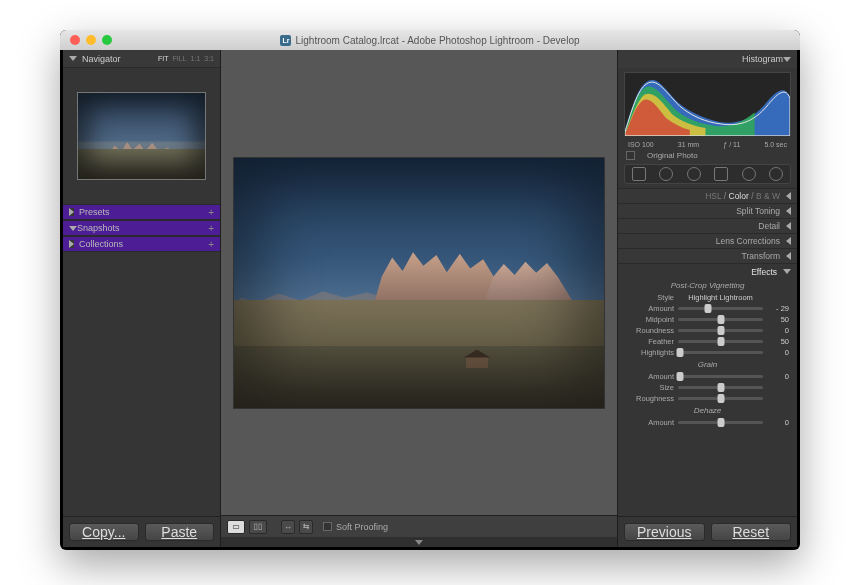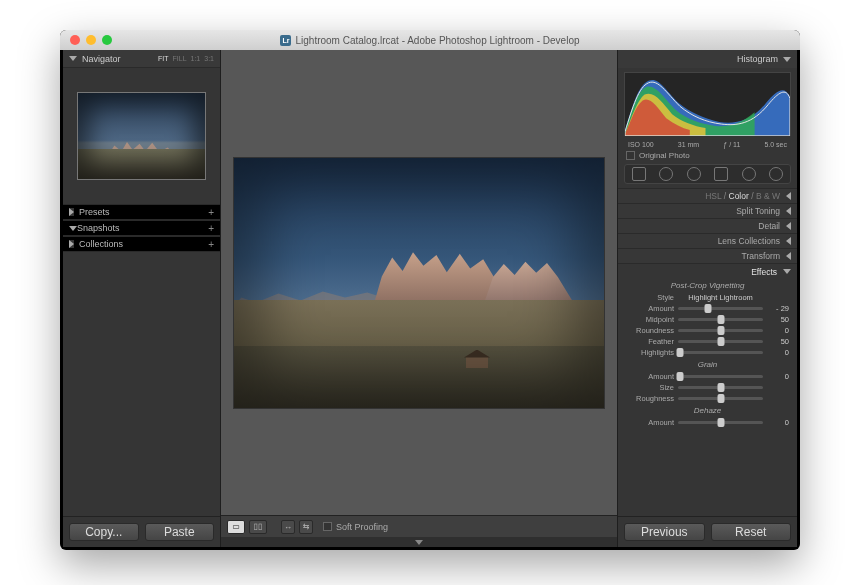--- a/index.html
+++ b/index.html
@@ -23,46 +23,46 @@
   .tri.right { border-width: 4px 0 4px 5px; border-color: transparent transparent transparent #aaa; }
   .tri.left { border-width: 4px 5px 4px 0; border-color: transparent #aaa transparent transparent; }
   .nav-mode { margin-left: auto; display: flex; gap: 4px; font-size: 7px; color: #777; }
   .nav-mode span { cursor: pointer; }
   .nav-mode .active { color: #ddd; }
   .thumb { margin: 8px 14px; height: 88px; border: 1px solid #777; position: relative; overflow: hidden; }
   .thumb .sky { position: absolute; inset: 0; background: linear-gradient(#2b3f57,#4d6682 55%,#6a7a88 58%); }
   .thumb .mtn { position: absolute; top: 48px; left: 28px; width: 70px; height: 22px; background: #ac9183; clip-path: polygon(0% 100%,5% 55%,12% 20%,22% 48%,30% 5%,38% 40%,48% 12%,56% 45%,66% 8%,76% 50%,88% 30%,100% 65%,100% 100%); }
   .thumb .land { position: absolute; left: 0; right: 0; bottom: 0; height: 30px; background: linear-gradient(#6b6a55,#484538); }
   .thumb .vig { position: absolute; inset: 0; box-shadow: inset 0 0 25px 12px rgba(0,0,0,.55); }
-  .lp-list .row { height: 16px; display: flex; align-items: center; padding: 0 6px; color: #bbb; font-size: 9px; border-top: 1px solid #2a2a2a; border-bottom: 1px solid #2a2a2a; background: #000000; }
+  .lp-list .row { height: 16px; display: flex; align-items: center; padding: 0 6px; color: #bbb; font-size: 9px; border-top: 1px solid #2a2a2a; border-bottom: 1px solid #2a2a2a; background: #4c1d95; }
   .lp-list .row .plus { margin-left: auto; color: #888; font-size: 10px; }
   .left-spacer { flex: 1; }
   .left-foot { display: flex; gap: 6px; padding: 6px; border-top: 1px solid #222; }
-  .btn { flex: 1; height: 18px; background: linear-gradient(#5a5a5a,#454545); border: 1px solid #2a2a2a; border-radius: 3px; color: #ddd; font-size: 12px; display: flex; align-items: center; justify-content: center; cursor: pointer; }
+  .btn { flex: 1; height: 18px; background: linear-gradient(#5a5a5a,#454545); border: 1px solid #2a2a2a; border-radius: 3px; color: #ddd; font-size: 14px; display: flex; align-items: center; justify-content: center; cursor: pointer; text-decoration: underline; }
   .canvas { flex: 1; display: flex; align-items: center; justify-content: center; }
   .photo { width: 370px; height: 250px; position: relative; overflow: hidden; box-shadow: 0 0 0 1px #333; }
   .photo .sky { position: absolute; inset: 0; background: linear-gradient(#1e3552 0%, #355679 40%, #587798 65%, #6d7f8f 72%); }
   .photo .ridge { position: absolute; top: 128px; left: 0; right: 0; height: 20px; background: #8d7b72; clip-path: polygon(0% 100%,2% 60%,6% 85%,12% 40%,18% 75%,24% 30%,30% 60%,36% 35%,42% 70%,48% 45%,54% 80%,60% 50%,66% 88%,74% 60%,82% 95%,100% 100%); opacity: .55; }
   .photo .mtn1 { position: absolute; top: 92px; left: 140px; width: 130px; height: 54px; background: linear-gradient(#c9a38c,#8c6e61); clip-path: polygon(0% 100%,6% 50%,14% 15%,22% 40%,30% 5%,38% 30%,48% 10%,56% 42%,66% 8%,74% 35%,84% 18%,92% 50%,100% 100%); }
   .photo .mtn2 { position: absolute; top: 102px; left: 250px; width: 90px; height: 44px; background: linear-gradient(#caa895,#8d726a); clip-path: polygon(0% 100%,10% 40%,22% 10%,34% 35%,46% 5%,58% 30%,70% 8%,82% 40%,100% 100%); }
   .photo .land1 { position: absolute; left: 0; right: 0; top: 142px; height: 60px; background: linear-gradient(#7a7057,#615a43); }
   .photo .land2 { position: absolute; left: 0; right: 0; bottom: 0; height: 62px; background: linear-gradient(#55513f,#3a372b); }
   .photo .cabin { position: absolute; left: 232px; top: 198px; width: 22px; height: 12px; background: #6b5542; }
   .photo .cabin::before { content: ""; position: absolute; top: -6px; left: -2px; width: 26px; height: 8px; background: #3a2e22; clip-path: polygon(0% 100%,50% 0%,100% 100%); }
   .photo .vig { position: absolute; inset: 0; box-shadow: inset 0 0 55px 30px rgba(0,0,0,.40); }
   .toolbar { height: 22px; background: #3f3f3f; border-top: 1px solid #222; display: flex; align-items: center; padding: 0 6px; gap: 4px; }
   .tbtn { width: 18px; height: 14px; border: 1px solid #2a2a2a; background: #4a4a4a; border-radius: 2px; cursor: pointer; display: flex; align-items: center; justify-content: center; font-size: 8px; color: #bbb; }
   .tbtn.sel { background: #ddd; color: #222; }
   .tlabel { font-size: 9px; color: #aaa; margin-left: 6px; display: flex; align-items: center; gap: 4px; }
   .chk { width: 9px; height: 9px; border: 1px solid #666; background: #333; }
-  .histo-head { height: 18px; display: flex; align-items: center; justify-content: flex-end; padding: 0 6px; color: #ccc; font-size: 9px; background: #393939; gap: 5px; }
+  .histo-head { height: 18px; display: flex; align-items: center; justify-content: flex-end; padding: 0 6px; color: #ccc; font-size: 9px; background: #393939; }
   .histo { height: 64px; margin: 4px 6px; background: #252525; border: 1px solid #444; position: relative; }
   .histo svg { position: absolute; inset: 0; }
   .metabar { display: flex; justify-content: space-between; padding: 1px 10px; font-size: 7px; color: #aaa; }
-  .orig { display: flex; align-items: flex-end; gap: 4px; font-size: 8px; color: #aaa; padding: 2px 8px; }
+  .orig { display: flex; align-items: flex-end; gap: 12px; font-size: 8px; color: #aaa; padding: 2px 8px; }
   .toolstrip { height: 20px; margin: 2px 6px 4px; background: #2d2d2d; border: 1px solid #444; border-radius: 3px; display: flex; align-items: center; justify-content: space-around; }
   .tool { width: 14px; height: 14px; border-radius: 50%; border: 1px solid #777; cursor: pointer; }
   .tool.rect { border-radius: 2px; }
   .rp-list .rrow { height: 15px; display: flex; align-items: center; justify-content: flex-end; padding: 0 6px; color: #888; font-size: 8.5px; border-top: 1px solid #2a2a2a; gap: 6px; background: #373737; cursor: pointer; }
   .rrow .lbl { color: #aaa; }
   .rrow .multi span { color: #777; }
   .rrow .multi .sel { color: #ddd; text-align: center; }
   .effects { border-top: 1px solid #2a2a2a; padding-bottom: 2px; }
   .eff-head { height: 15px; display: flex; align-items: center; justify-content: flex-end; padding: 0 6px; color: #e2e2e2; font-size: 8.5px; gap: 6px; }
   .subhead { text-align: center; font-size: 8px; color: #aaa; padding: 2px 0; font-style: italic; }
@@ -209,21 +209,21 @@
         </div>
         <div class="rrow">
           <span class="lbl">Split Toning</span>
           <span class="tri left"></span>
         </div>
         <div class="rrow">
           <span class="lbl">Detail</span>
           <span class="tri left"></span>
         </div>
         <div class="rrow">
-          <span class="lbl">Lens Collections</span>
+          <span class="lbl">Lens Corrections</span>
           <span class="tri left"></span>
         </div>
         <div class="rrow">
           <span class="lbl">Transform</span>
           <span class="tri left"></span>
         </div>
       </div>
 
       <div class="effects">
         <div class="eff-head">

